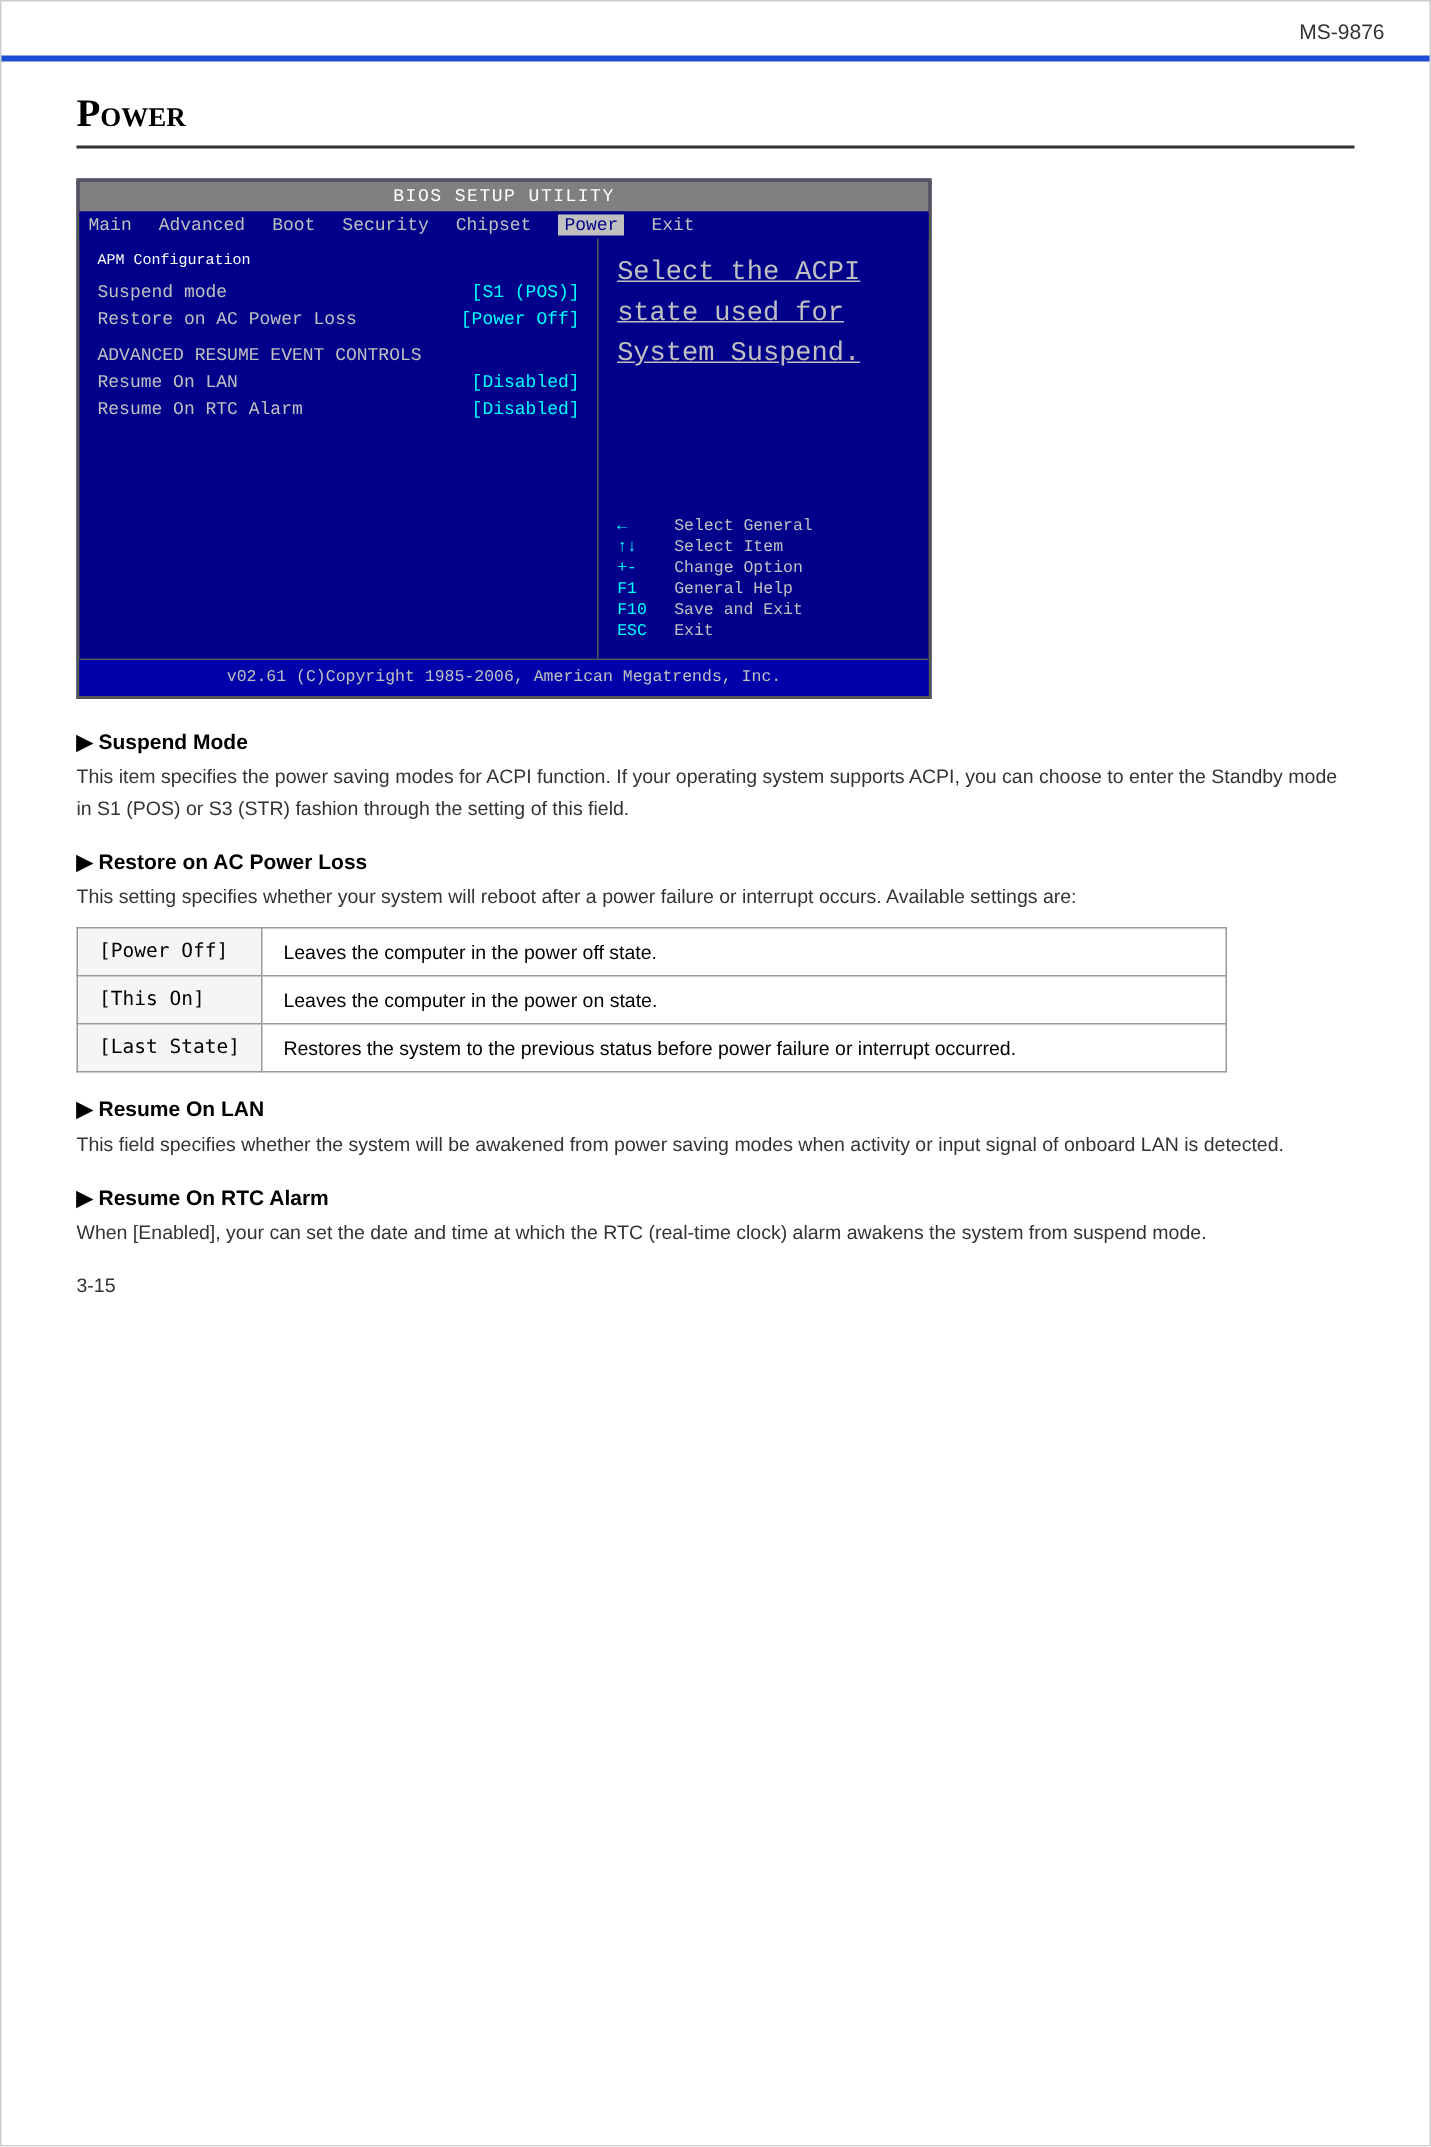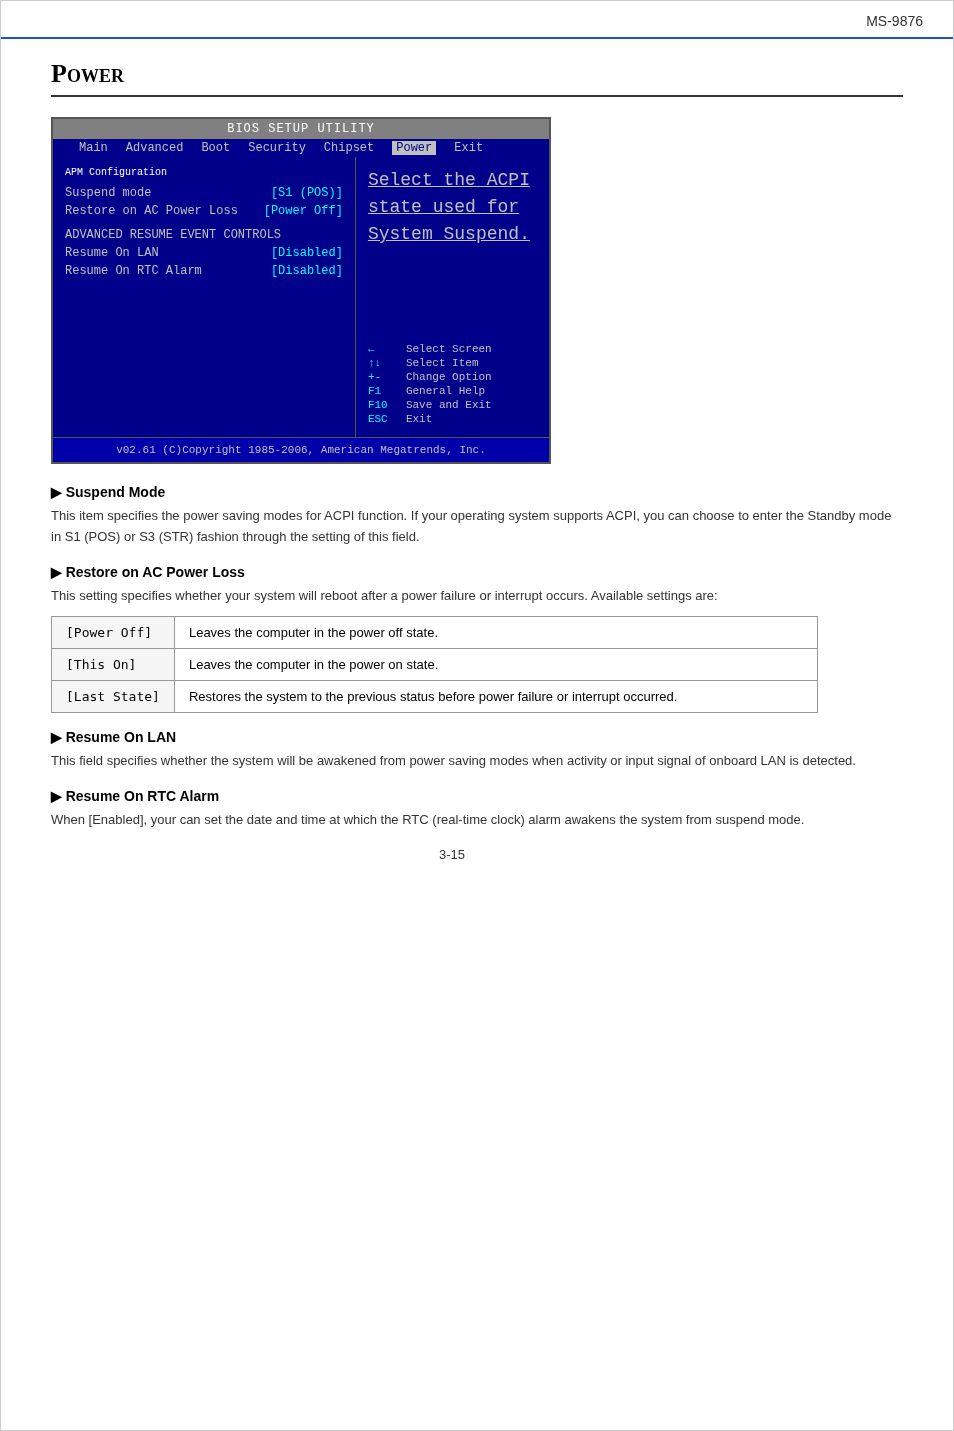--- a/index.html
+++ b/index.html
@@ -14,21 +14,21 @@
       width: 954px;
       min-height: 1431px;
       background: #fff;
       border: 1px solid #ccc;
       padding: 0;
     }
     .header-bar {
       display: flex;
       justify-content: flex-end;
       padding: 12px 30px 8px 30px;
-      border-bottom: 2px solid #1d4ed8;
+      border-bottom: 4px solid #1d4ed8;
     }
     .header-model {
       font-size: 14px;
       color: #333;
     }
     .main-content {
       padding: 20px 50px 30px 50px;
     }
     .page-title {
       font-size: 26px;
@@ -39,38 +39,38 @@
       border-bottom: 2px solid #333;
       padding-bottom: 6px;
     }
     .page-title span { font-variant: small-caps; }
 
     
     .bios-box {
       margin: 20px 0 20px 0;
       border: 2px solid #555;
       background: #00008b;
-      width: 500px;
+      width: 570px;
       font-family: 'Courier New', monospace;
       font-size: 12px;
       color: #c0c0c0;
     }
     .bios-title-bar {
       background: #808080;
       color: #fff;
       text-align: center;
       padding: 3px 0;
       font-size: 12px;
       letter-spacing: 1px;
     }
     .bios-menu-bar {
       background: #00008b;
       color: #c0c0c0;
       display: flex;
-      padding: 2px 26px;
+      padding: 2px 6px;
       gap: 18px;
     }
     .bios-menu-item {
       color: #c0c0c0;
       font-size: 12px;
       cursor: pointer;
     }
     .bios-menu-item.active {
       color: #00008b;
       background: #c0c0c0;
@@ -178,21 +178,21 @@
       vertical-align: top;
     }
     .settings-table td:first-child {
       white-space: nowrap;
       font-family: monospace;
       background: #f5f5f5;
       width: 110px;
     }
 
     .page-number {
-      text-align: center;
+      text-align: left;
       font-size: 13px;
       color: #333;
       padding-right: 50px;
       padding-bottom: 20px;
       margin-top: 10px;
     }
   </style>
 </head>
 <body>
 
@@ -251,21 +251,21 @@
           </div>
         </div>
 
         <div class="bios-right">
           <div class="bios-help-text">
             <span>Select the ACPI state used for System Suspend.</span>
           </div>
           <div class="bios-keys">
             <div class="bios-key-row">
               <span class="bios-key-name">←</span>
-              <span class="bios-key-desc">Select Screen</span>
+              <span class="bios-key-desc">Select General</span>
             </div>
             <div class="bios-key-row">
               <span class="bios-key-name">↑↓</span>
               <span class="bios-key-desc">Select Item</span>
             </div>
             <div class="bios-key-row">
               <span class="bios-key-name">+-</span>
               <span class="bios-key-desc">Change Option</span>
             </div>
             <div class="bios-key-row">

